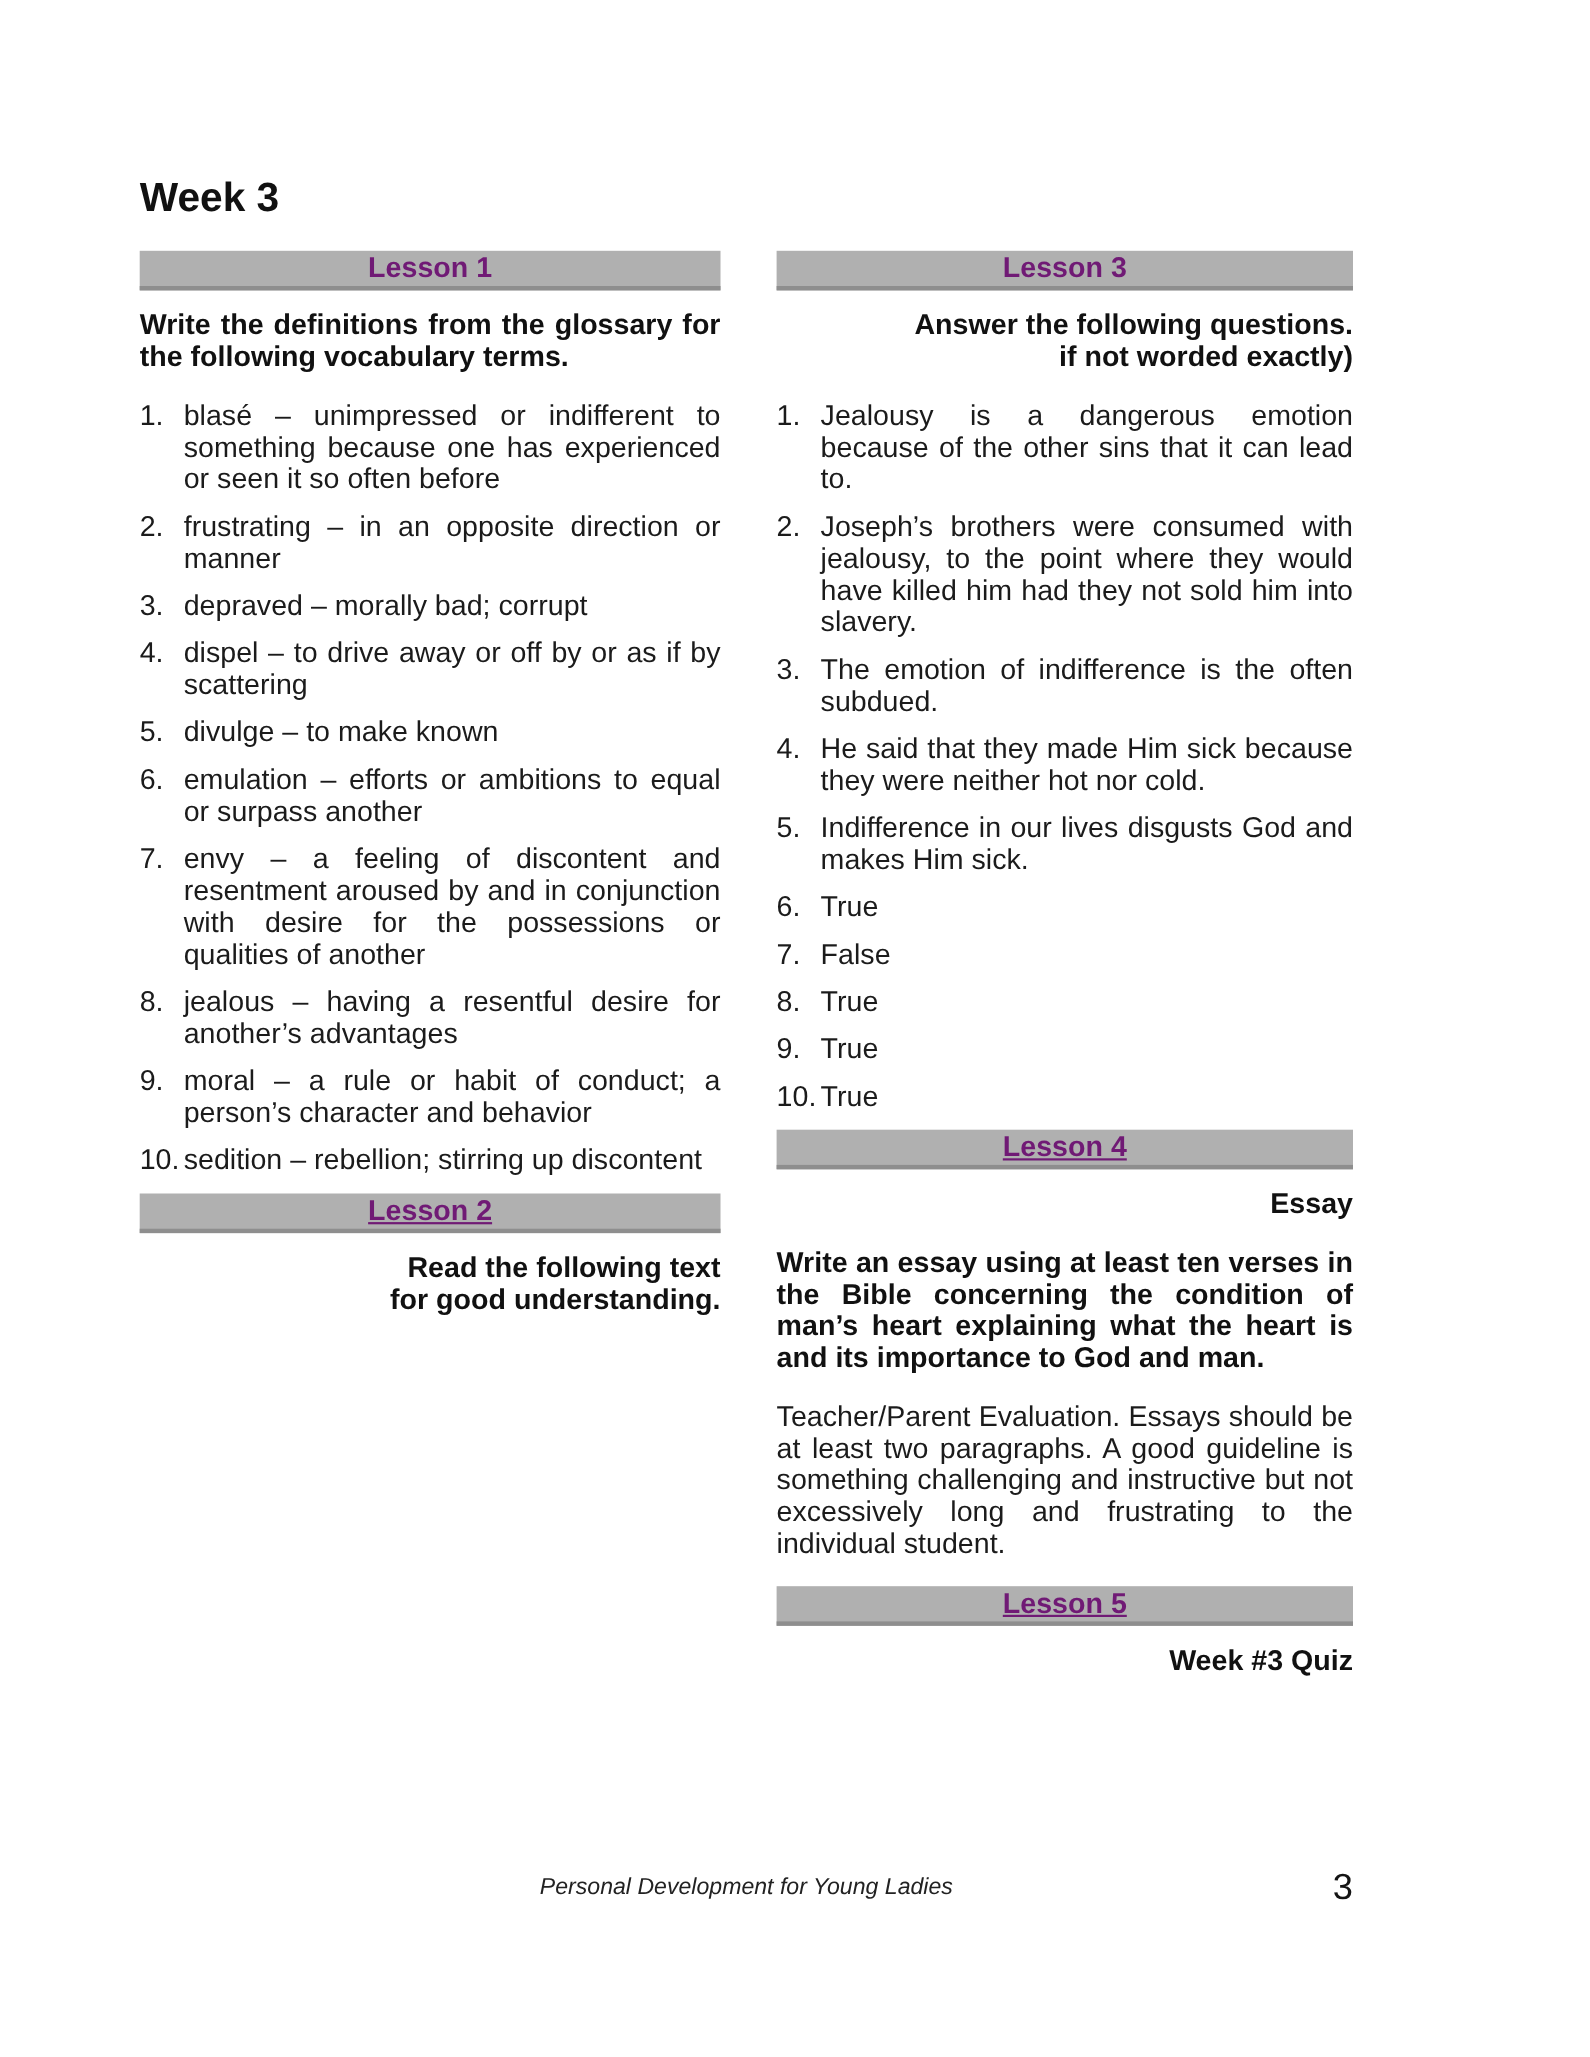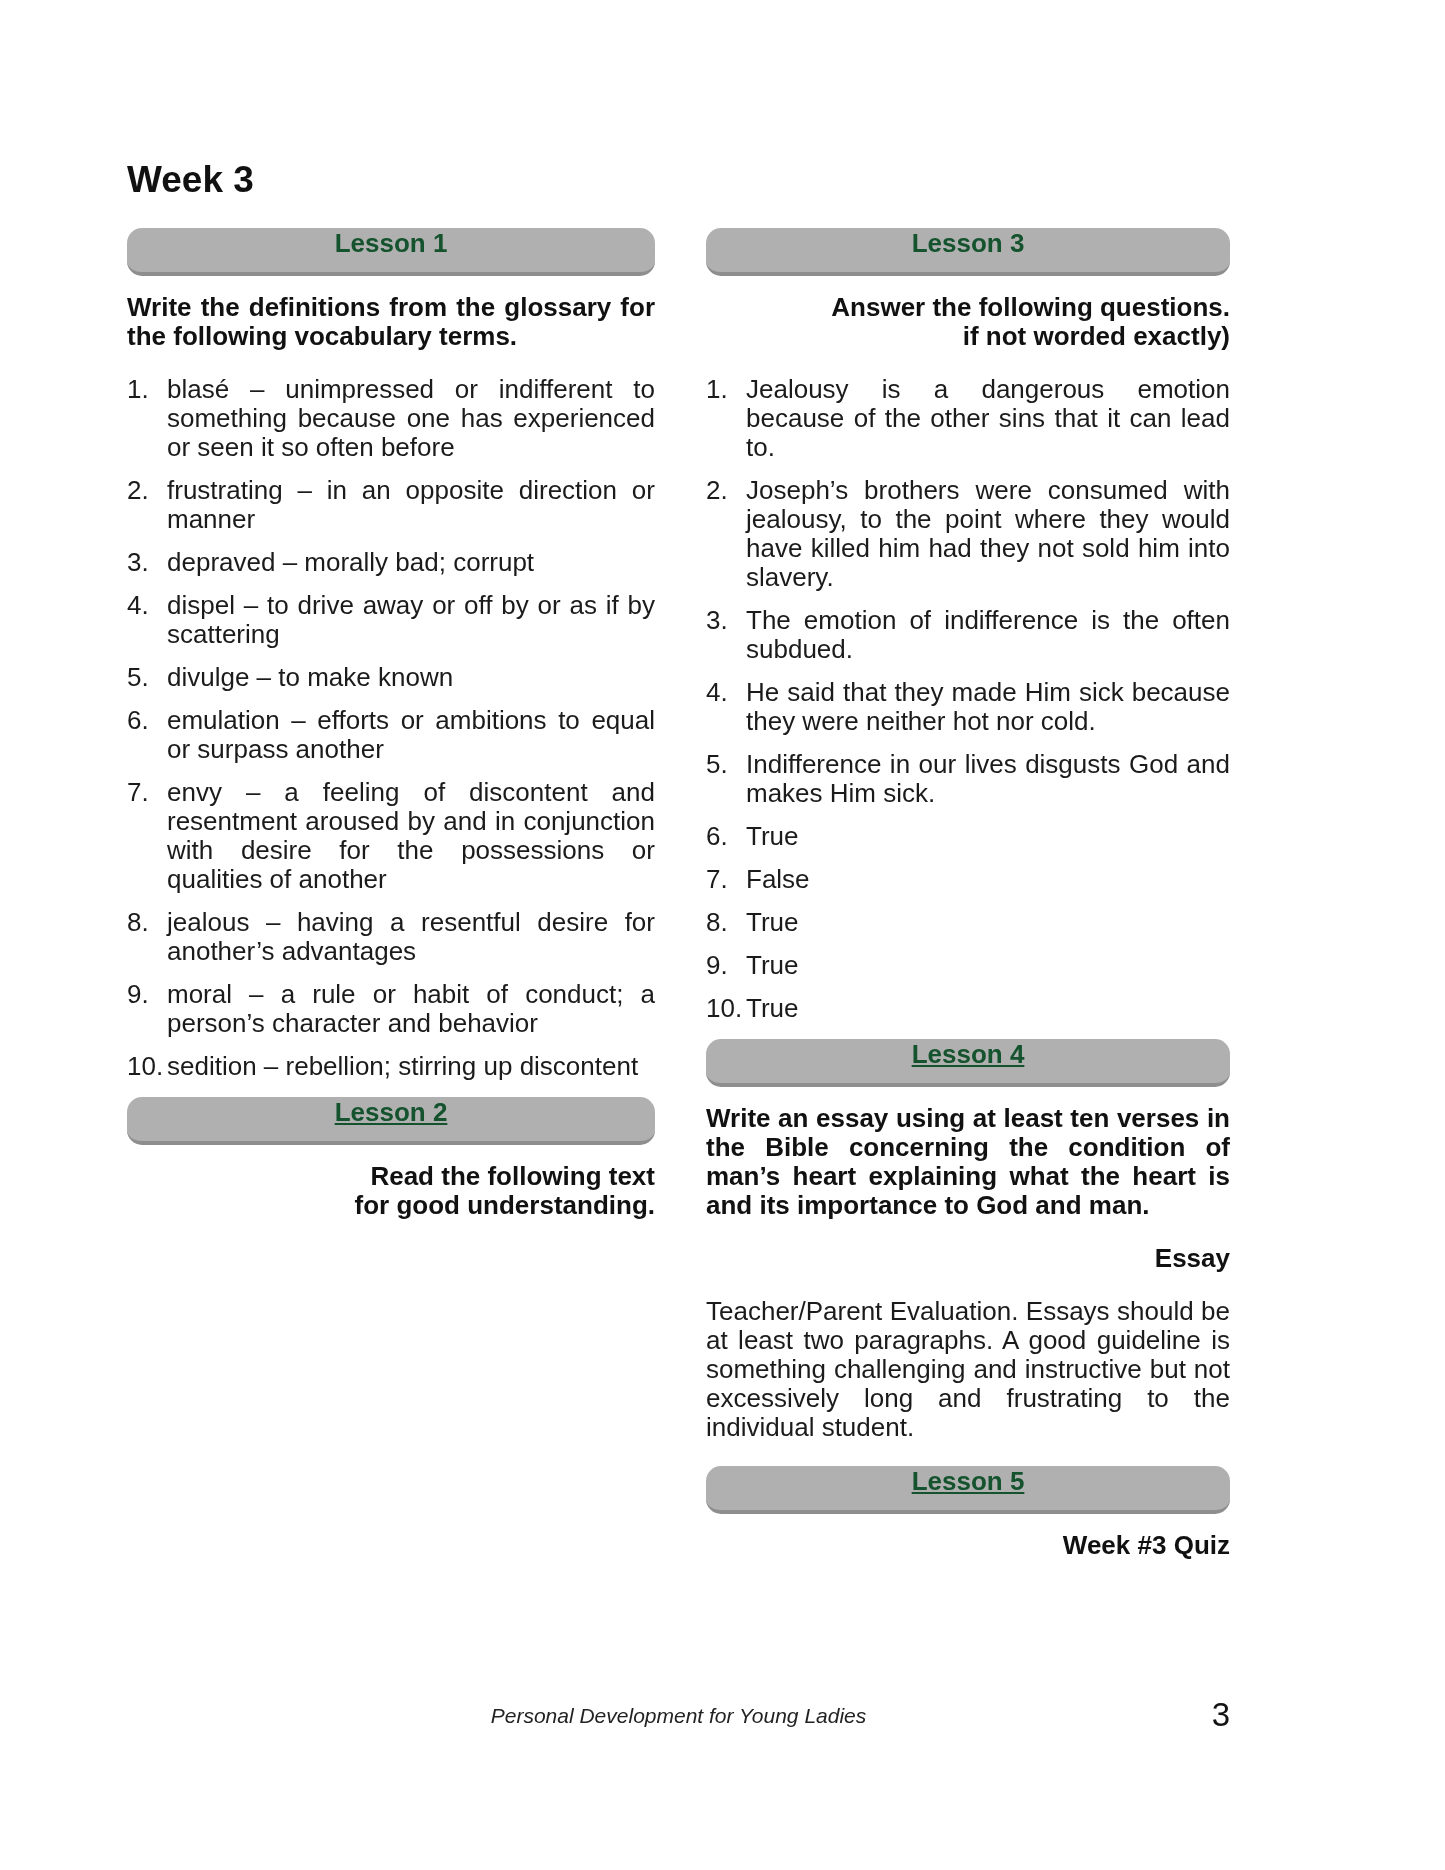--- a/index.html
+++ b/index.html
@@ -15,28 +15,27 @@
   .title{
     margin:0 0 28px 0;
     text-align:left;
     font-size:37px;line-height:40px;font-weight:bold;color:#111;
   }
   .cols{display:flex;gap:51px;align-items:flex-start;}
   .col-left{width:528px;}
   .col-right{width:524px;}
   .bar{
     box-sizing:border-box;
-    height:48px;
+    height:36px;
     background:var(--bar-bg,#b0b0b0);
     border-bottom:4px solid var(--bar-edge,#8e8e8e);
     text-align:center;
     font-weight:bold;font-size:26px;line-height:30px;
-    color:#14532d;
+    color:#701a75;
     margin:0 0 17px 0;
-    border-radius:15px;
   }
   .bar:not(:first-child){margin-top:16px;text-decoration:underline;}
   .para{font-size:26px;line-height:29px;margin:0 0 24px 0;text-align:right;}
   .para.bold{font-weight:bold;color:#111;}
   .para.justify{text-align:justify;}
   .para .line{white-space:nowrap;}
   .list{margin:0;}
   .item{display:flex;margin:0 0 14px 0;font-size:26px;line-height:29px;}
   .item .num{flex:0 0 40px;}
   .item .text{flex:1 1 auto;text-align:justify;}
@@ -150,22 +149,22 @@
             <div class="item">
               <div class="num">9.</div>
               <div class="text">True</div>
             </div>
             <div class="item">
               <div class="num">10.</div>
               <div class="text">True</div>
             </div>
           </div>
           <div class="bar">Lesson 4</div>
+          <div class="para bold">Essay</div>
           <div class="para bold justify">Write an essay using at least ten verses in the Bible concerning the condition of man’s heart explaining what the heart is and its importance to God and man.</div>
-          <div class="para bold">Essay</div>
           <div class="para justify">Teacher/Parent Evaluation. Essays should be at least two paragraphs.  A good guideline is something challenging and instructive but not excessively long and frustrating to the individual student.</div>
           <div class="bar">Lesson 5</div>
           <div class="para bold">Week #3 Quiz</div>
         </div>
     </div>
   </div>
   <div class="footer">
     <span>Personal Development for Young Ladies</span>
     <span class="pagenum">3</span>
   </div>

